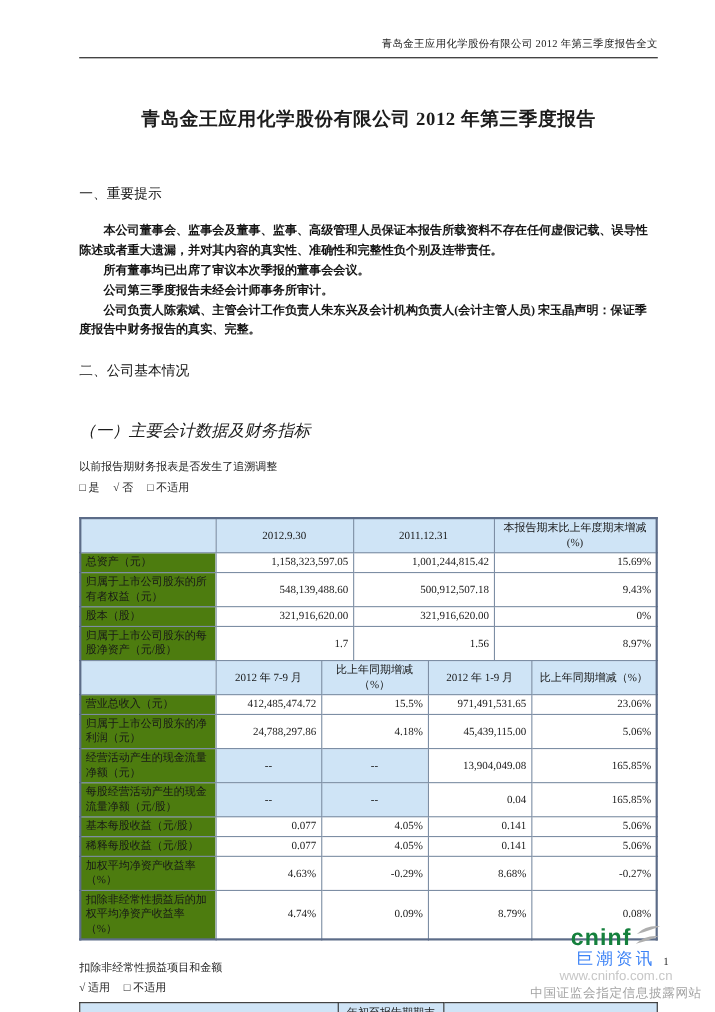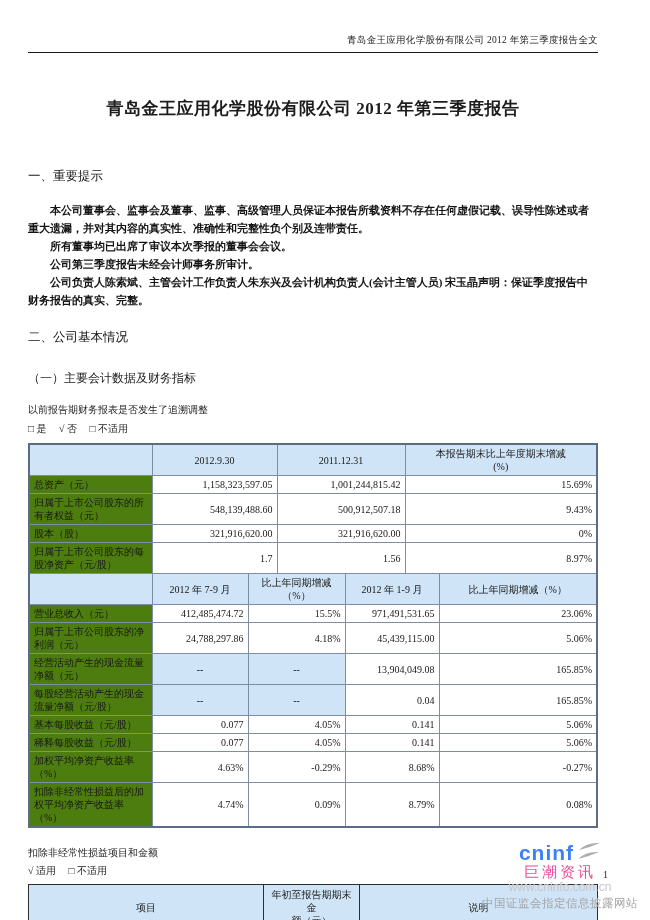--- a/index.html
+++ b/index.html
@@ -1,21 +1,21 @@
 <!DOCTYPE html>
 <html><head>
 <meta charset="utf-8">
 <style>
   html,body{margin:0;padding:0;background:#ffffff;}
   .page{
     position:relative;
     width:650px;height:920px;
     background:#ffffff;
     box-sizing:border-box;
-    padding:0 52px 0 28px;
+    padding:0 52px 0 72px;
     font-family:"Liberation Serif","DejaVu Serif",serif;
     color:#1c1c1c;
     overflow:hidden;
   }
   .header-note{
     padding-top:34px;
     font-size:9.5px;
     text-align:right;
     color:#222;
     letter-spacing:.3px;
@@ -32,22 +32,23 @@
     font-weight:bold;
     letter-spacing:.5px;
   }
   .sec-heading{
     margin-top:48px;
     font-size:12.5px;
     color:#111;
   }
   .sec-heading.second{margin-top:20px;}
   .sub-heading{
-    margin-top:24px;
-    font-size:12px;
+    margin-top:36px;
+    font-size:15px;
+    font-style:italic;
   }
   .paras{margin-top:16px;}
   .paras p{
     margin:0;
     font-size:11px;
     line-height:18px;
     text-indent:2em;
     color:#141414;
     font-weight:bold;
   }
@@ -55,21 +56,21 @@
     margin-top:16px;
     font-size:10px;
   }
   .opts-line{
     margin-top:5px;
     font-size:10px;
   }
   .opts-line span{margin-right:10px;}
 
   table{border-collapse:collapse;width:100%;table-layout:fixed;}
-  .t1{border:2px solid #5c6c88;margin-top:7px;}
+  .t1{border:2px solid #5c6c88;margin-top:20px;}
   .t1 td{
     border:1px solid #7d8ea4;
     font-size:10px;
     line-height:13px;
     padding:2px 4px;
     color:#181818;
     word-break:break-all;
   }
   .t1a{border-bottom-width:0;}
   .t1b{border-top-width:0;margin-top:-1px;}
@@ -98,29 +99,29 @@
 
   .watermark{
     position:absolute;
     right:6px;bottom:10px;
     width:168px;
     text-align:center;
     user-select:none;
   }
   .wm-logo-row{
     display:flex;align-items:center;justify-content:center;gap:3px;
-    color:#3b82f6;
+    color:#15803d;
     font-family:"Liberation Sans","DejaVu Sans",sans-serif;
     font-weight:bold;
     font-size:21px;
     letter-spacing:1px;
     line-height:20px;
   }
   .wm-brand{
-    color:#ec4899;
+    color:#3b82f6;
     font-size:15px;
     letter-spacing:3px;
     line-height:17px;
   }
   .wm-url{
     color:#c7c7c7;
     font-family:"Liberation Sans","DejaVu Sans",sans-serif;
     font-size:12px;
     line-height:13px;
   }

